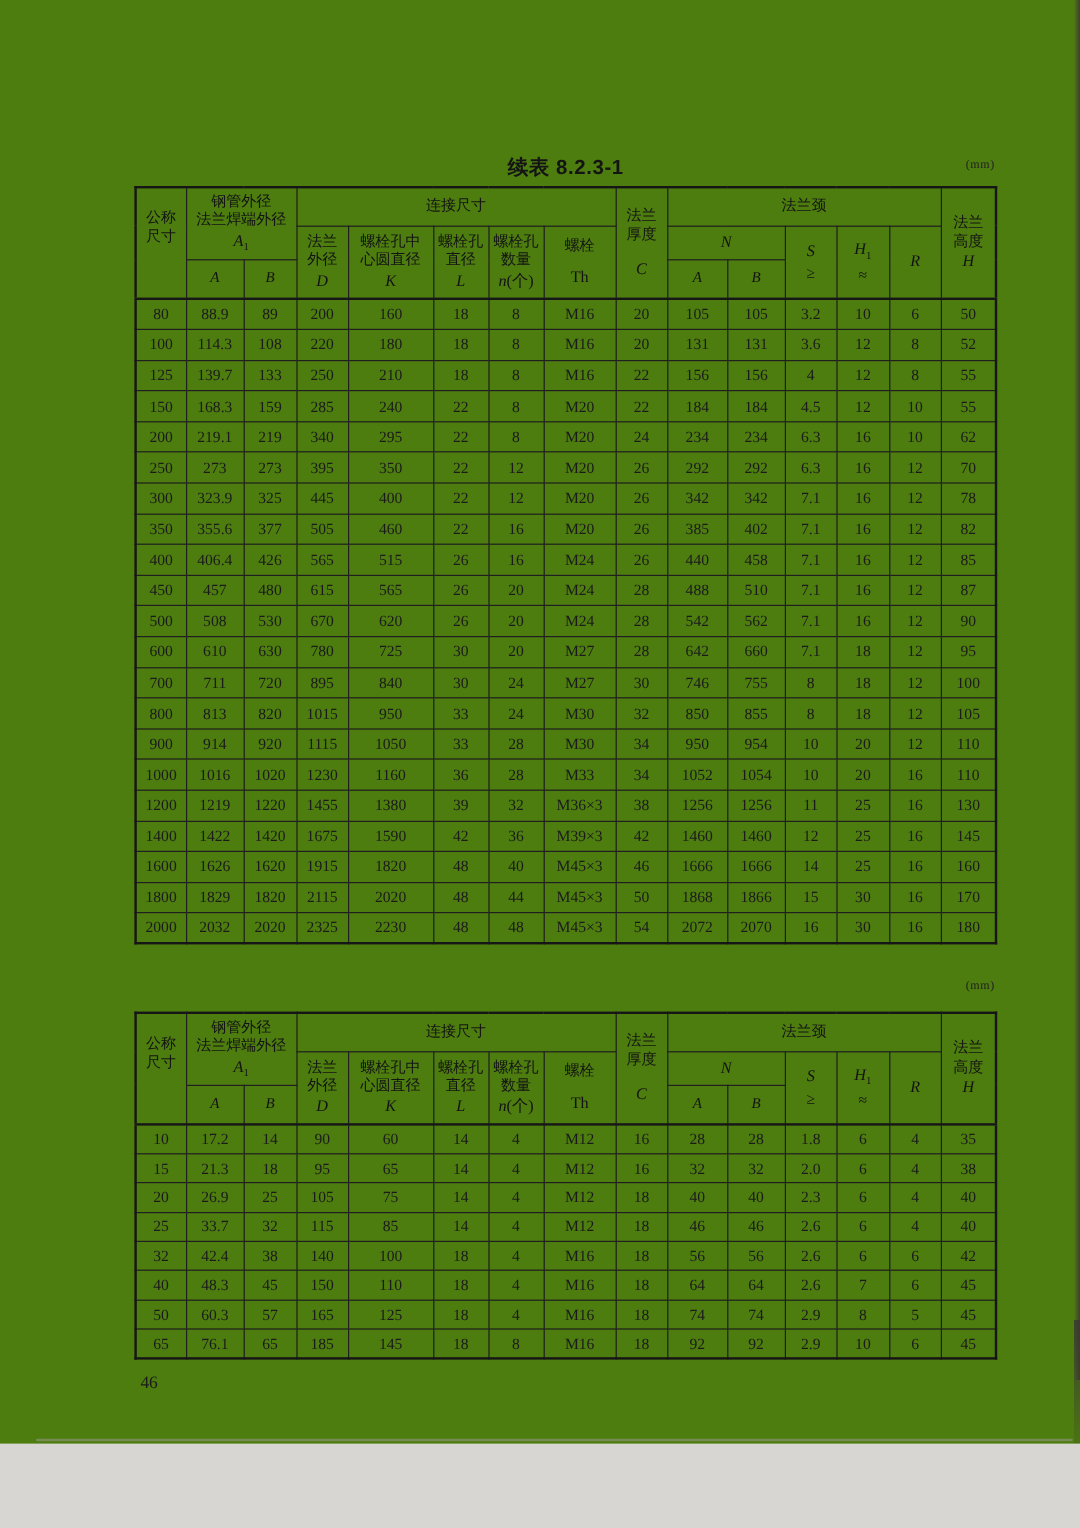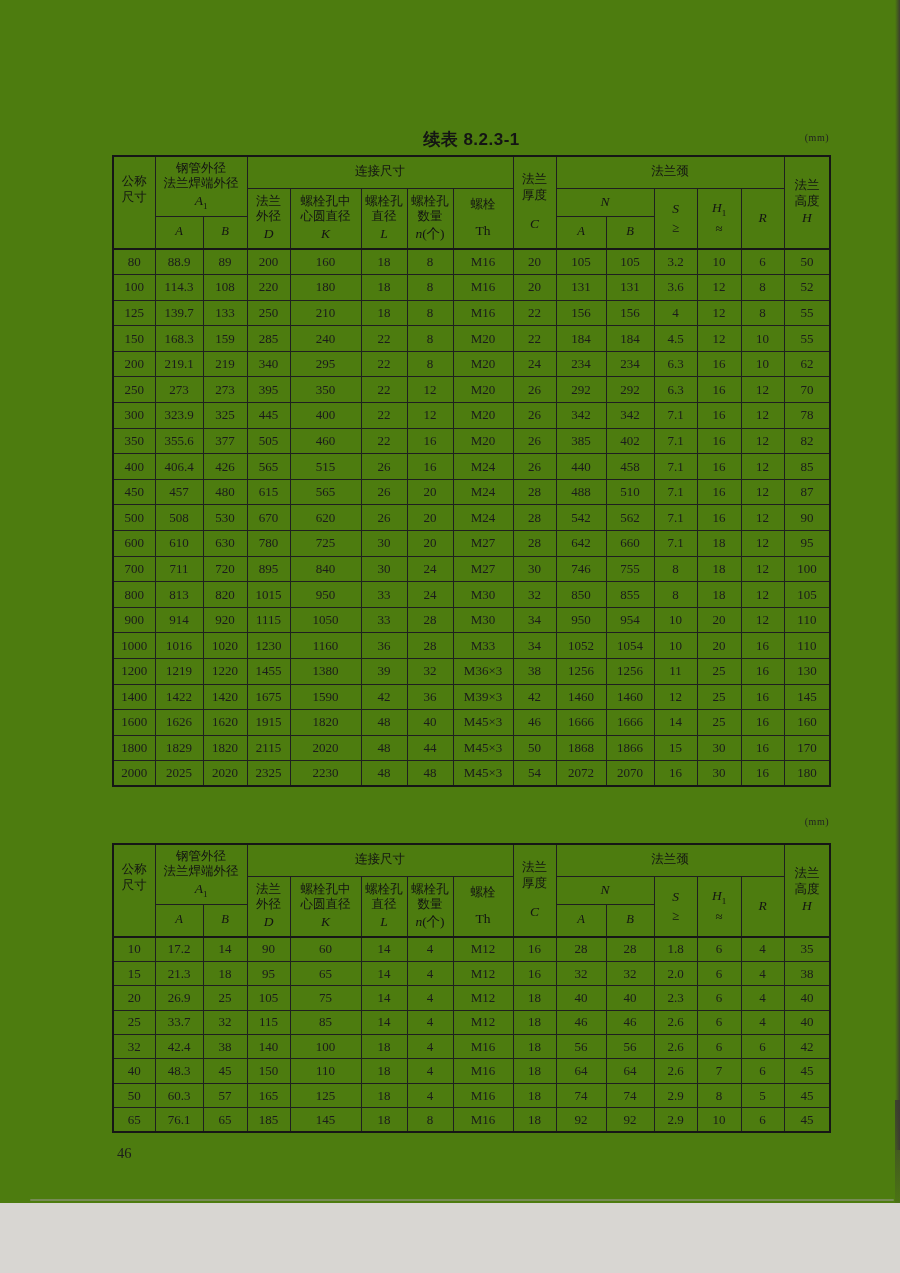--- a/index.html
+++ b/index.html
@@ -504,21 +504,21 @@
           <td>50</td>
           <td>1868</td>
           <td>1866</td>
           <td>15</td>
           <td>30</td>
           <td>16</td>
           <td>170</td>
         </tr>
         <tr>
           <td>2000</td>
-          <td>2025</td>
+          <td>2032</td>
           <td>2020</td>
           <td>2325</td>
           <td>2230</td>
           <td>48</td>
           <td>48</td>
           <td>M45×3</td>
           <td>54</td>
           <td>2072</td>
           <td>2070</td>
           <td>16</td>

